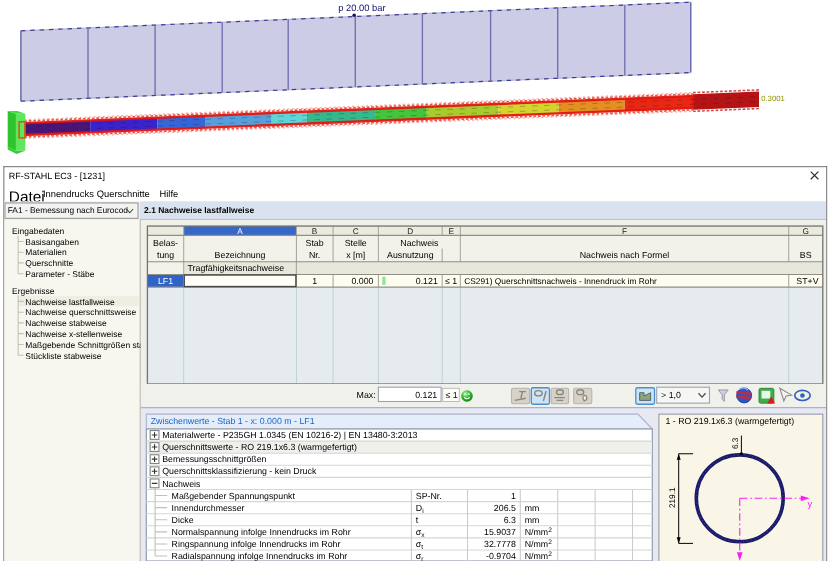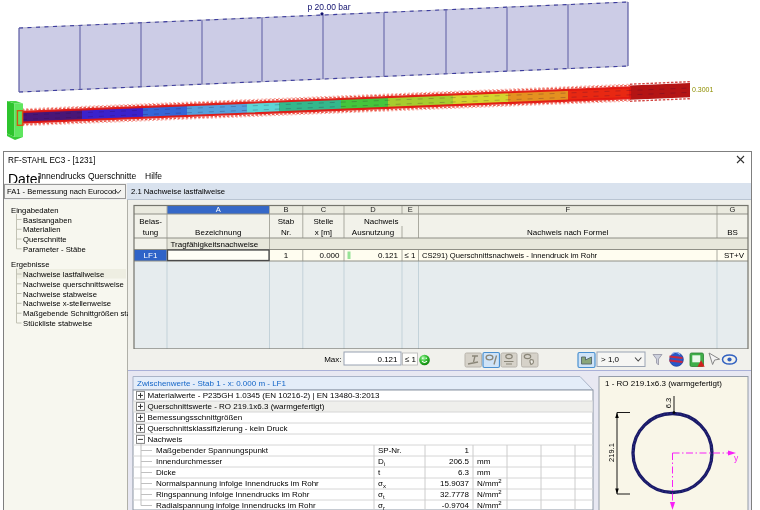--- a/index.html
+++ b/index.html
@@ -80,21 +80,21 @@
 <div class="t" style="left:88px;top:171px;font-size:8.5px;">Querschnitte</div>
 <div class="t" style="left:145px;top:171px;font-size:8.5px;">Hilfe</div>
 
 <div class="abs" style="left:4px;top:183px;width:123px;height:17px;background:#f0f0f0;"></div>
 <div class="abs" style="left:4px;top:184px;width:122px;height:15px;background:#f3f3f1;border:1px solid #989898;box-sizing:border-box;"></div>
 <div class="t" style="left:7px;top:187px;font-size:7.6px;text-align:center;">FA1 - Bemessung nach Eurocod</div>
 <svg class="abs" style="left:114px;top:189px" width="8" height="6">
     <path d="M1,1 L4,4.4 L7,1" stroke="#444" stroke-width="1" fill="none"></path>
   </svg>
 <div class="abs" style="left:127px;top:183px;width:624px;height:17px;background:#d9e2ee;border-bottom:1px solid #b9c4d2;box-sizing:border-box;"></div>
-<div class="t" style="left:131px;top:187px;font-weight:normal;font-size:7.7px;">2.1 Nachweise lastfallweise</div>
+<div class="t" style="left:131px;top:187px;font-weight:bold;font-size:7.7px;">2.1 Nachweise lastfallweise</div>
 
 <div class="abs" style="left:4px;top:200px;width:124px;height:310px;background:#f7f7ef;border-right:1px solid #b0b0a8;box-sizing:border-box;"></div>
 <svg class="abs" style="left:4px;top:200px" width="124" height="310">
   <rect x="13" y="69" width="109" height="9.5" fill="#eeeee2"></rect>
   <g stroke="#c2c2b4" fill="none" stroke-width="1">
     <path d="M12.5,14 V48.8 M12.5,19.5 h5 M12.5,29.3 h5 M12.5,39 h5 M12.5,48.8 h5"></path>
     <path d="M12.5,68.5 V123 M12.5,74 h5 M12.5,83.8 h5 M12.5,93.5 h5 M12.5,103.3 h5 M12.5,113.2 h5 M12.5,123 h5"></path>
   </g>
   <g font-size="7.7" fill="#000" font-family="Liberation Sans">
     <text x="7" y="12.8">Eingabedaten</text>

